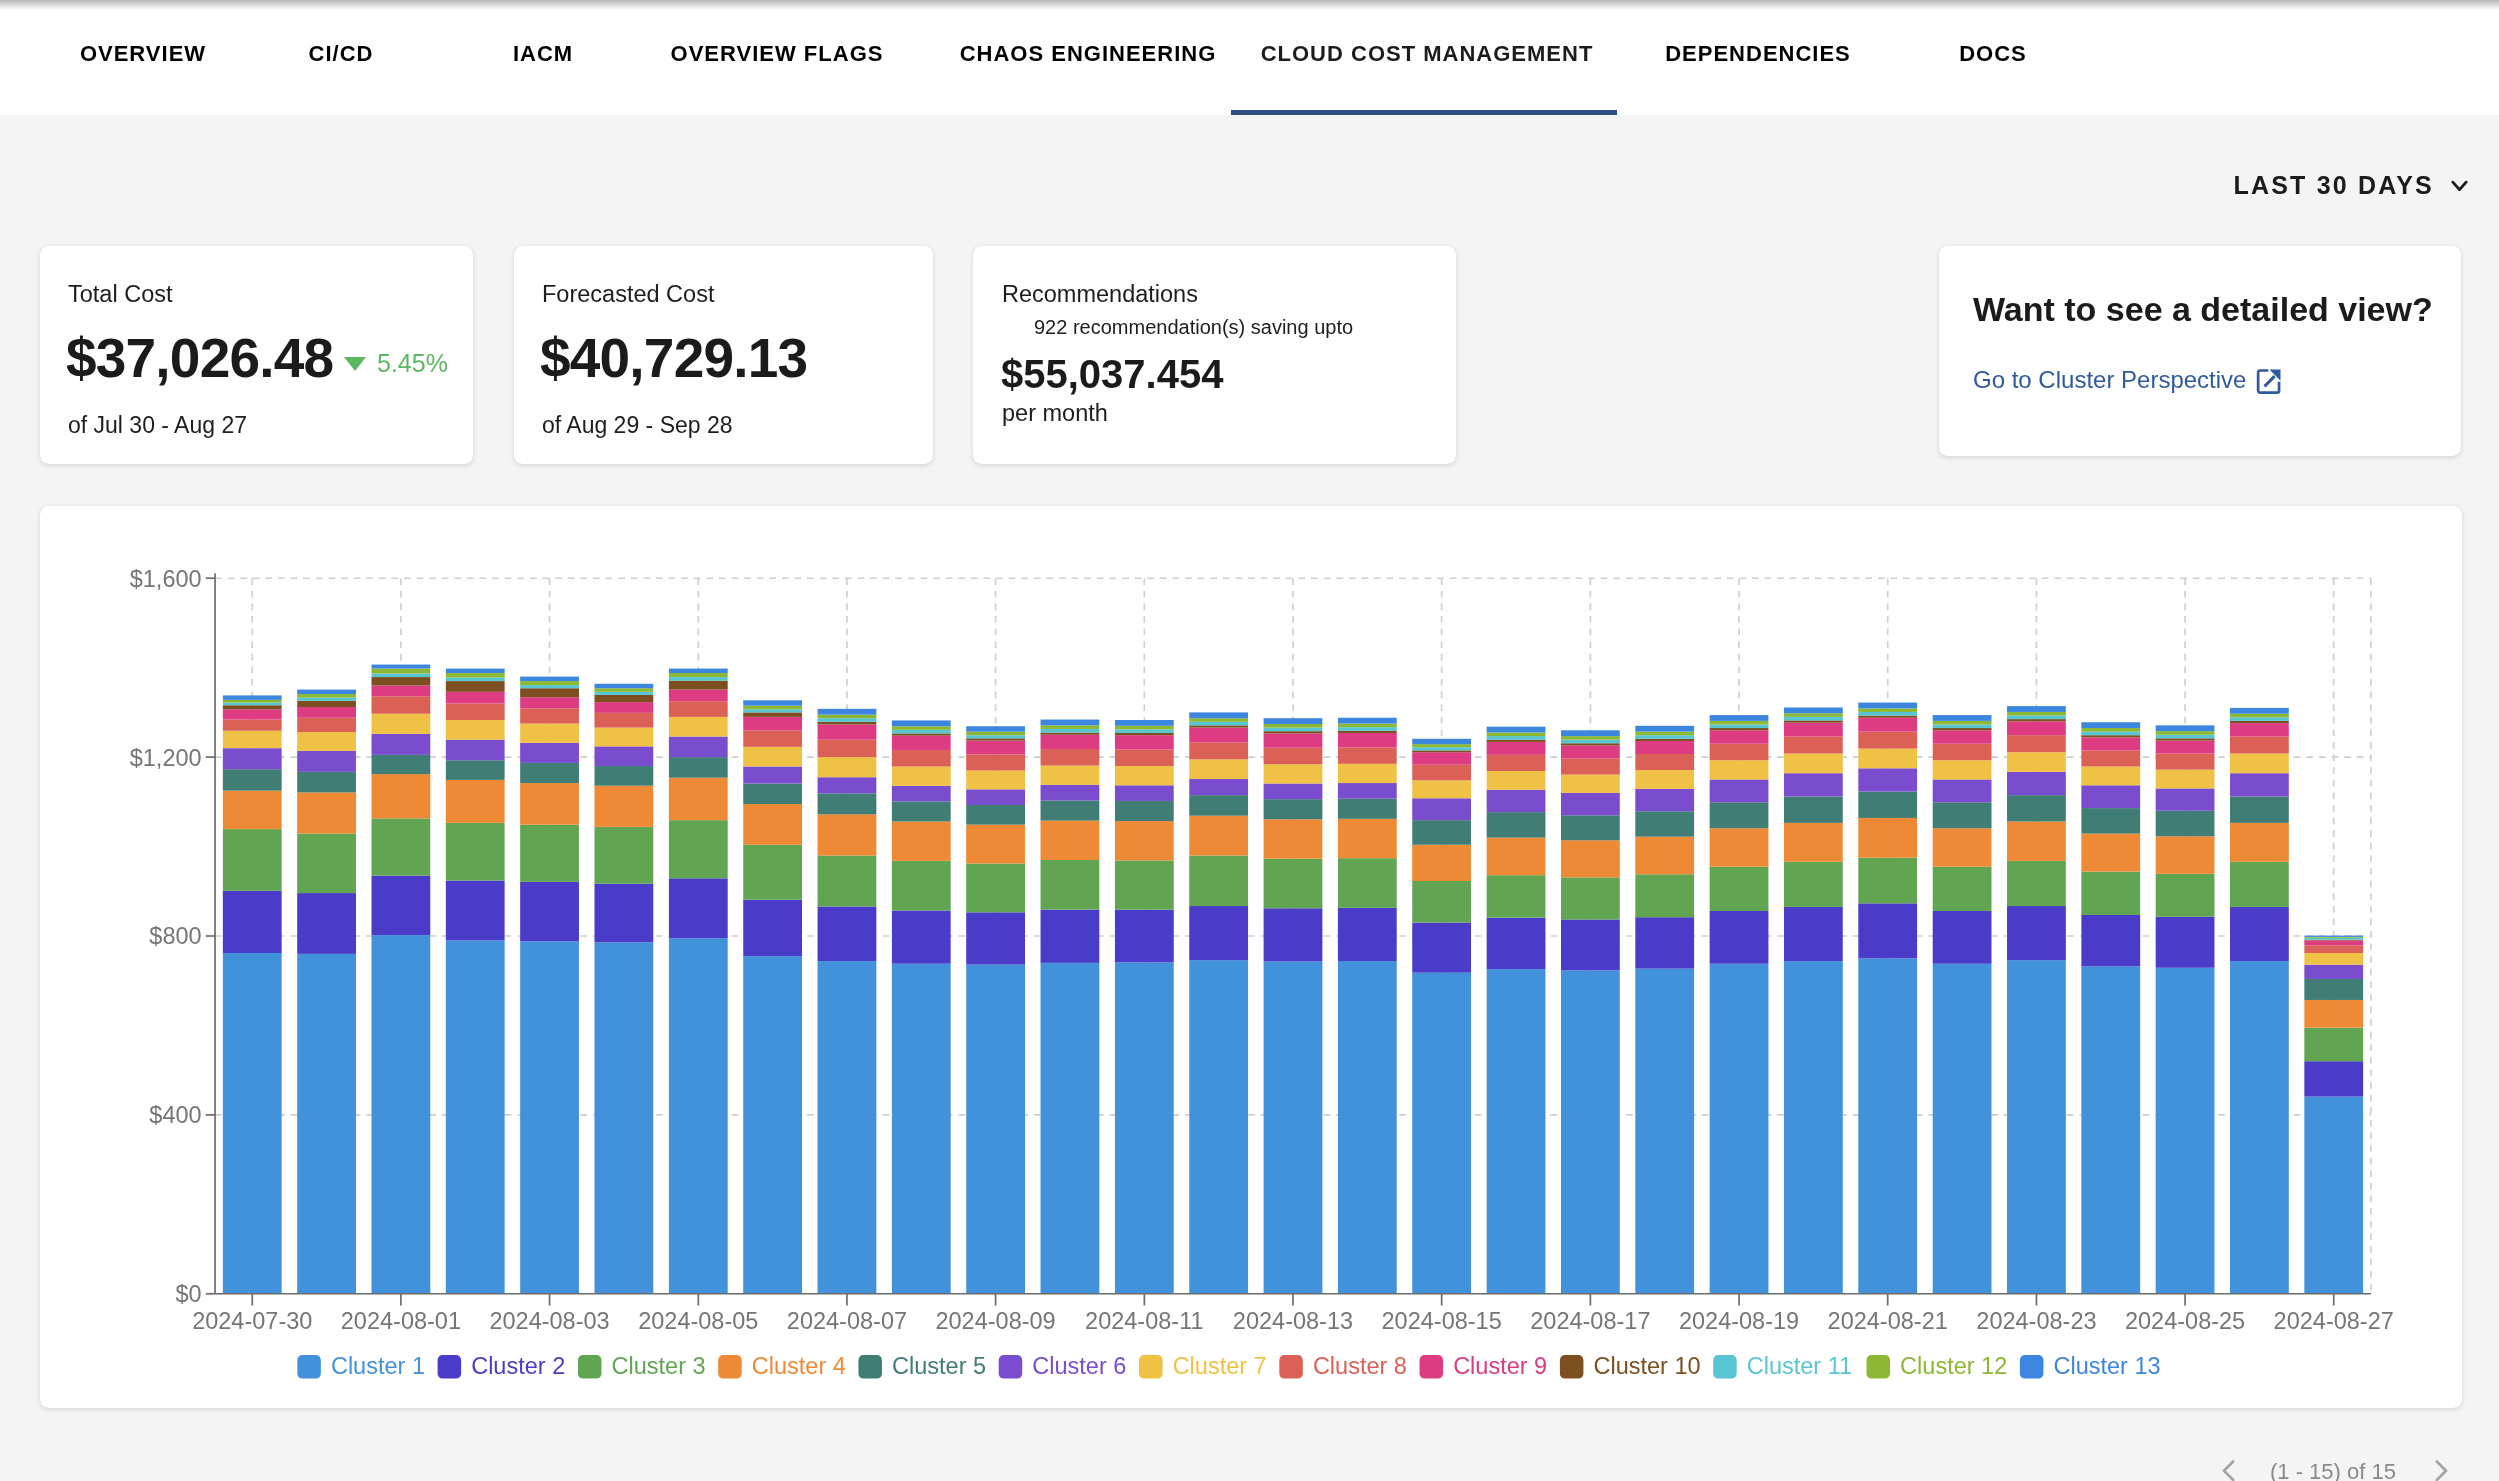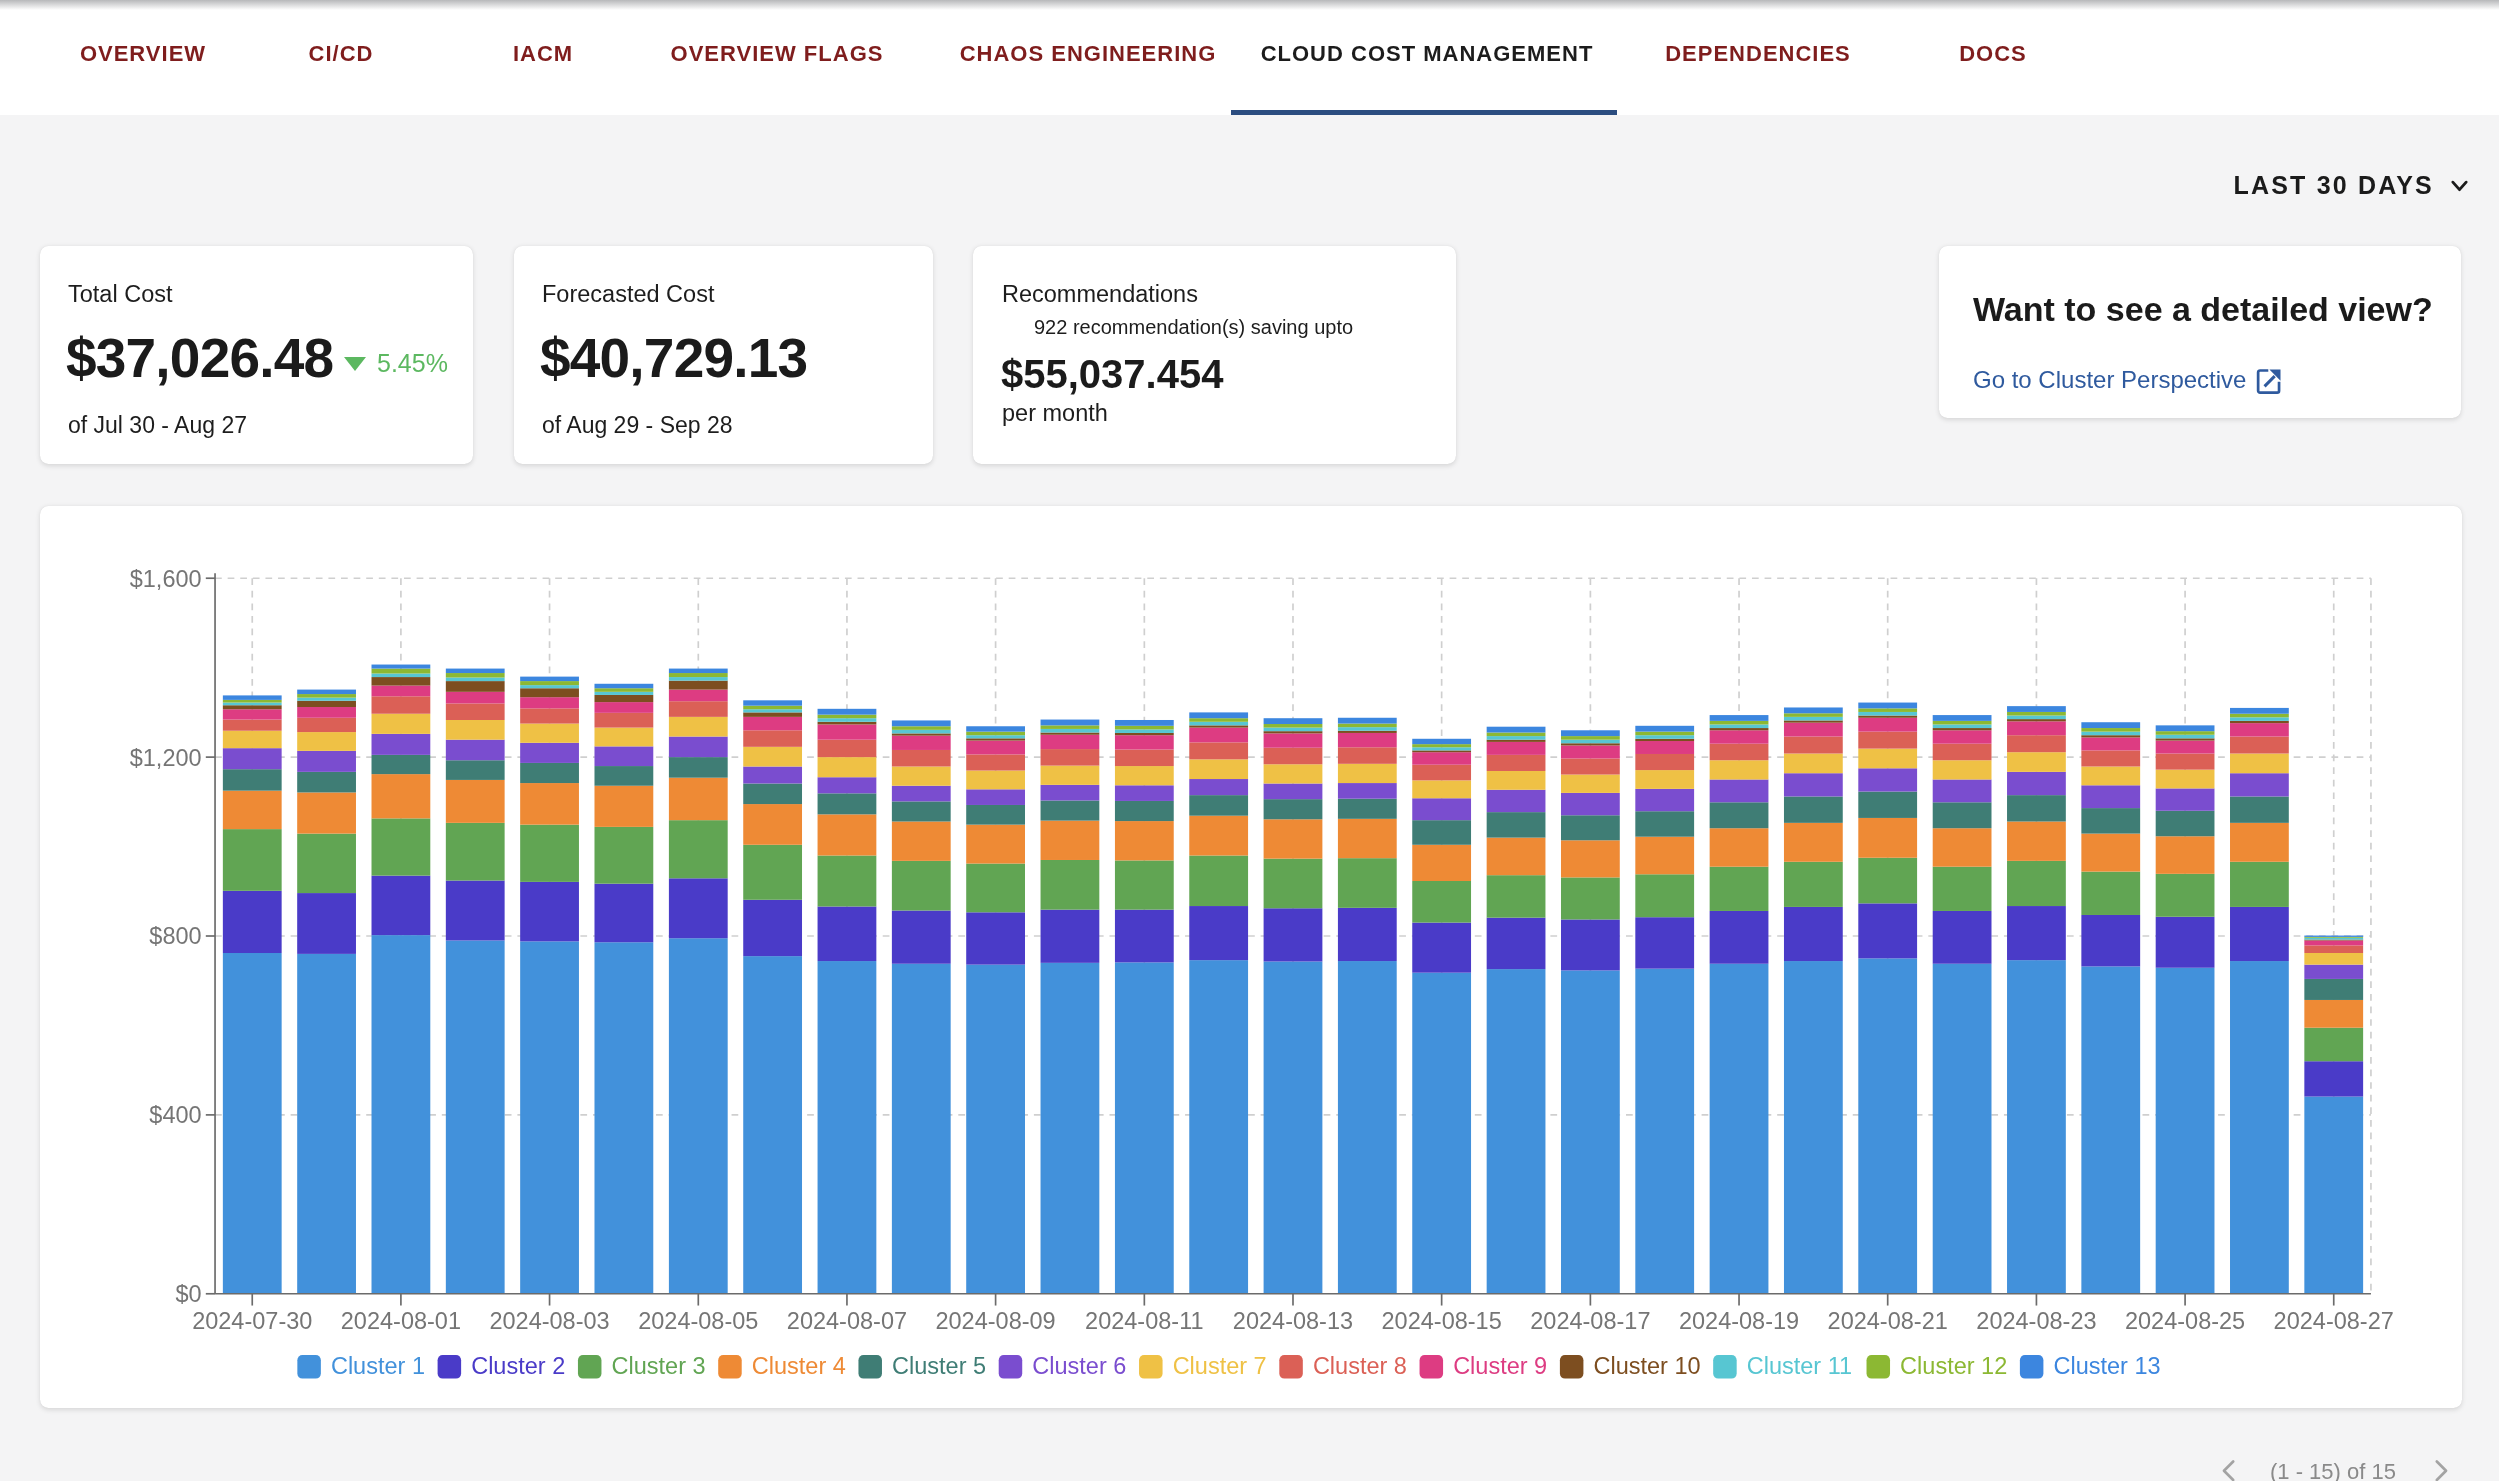--- a/index.html
+++ b/index.html
@@ -1,31 +1,31 @@
 <!DOCTYPE html>
 <html style="font-size:13.4px"><head>
 <meta charset="utf-8">
 <style>
 * { margin:0; padding:0; box-sizing:border-box; }
 html,body { width:2500px; height:1482px; background:#f4f4f5; font-family:"Liberation Sans", sans-serif; position:relative; overflow:hidden; }
 .nav { position:absolute; top:0; left:0; width:100%; height:115px; background:#fff; }
 .nav .grad { position:absolute; top:0; left:0; width:100%; height:10px;
   background:linear-gradient(#b7b8ba, rgba(255,255,255,0)); }
 .tab { position:absolute; top:41px; transform:translateX(-50%); white-space:nowrap;
-  font-size:22px; font-weight:bold; letter-spacing:1px; color:#7f1d1d; }
+  font-size:22px; font-weight:bold; letter-spacing:1px; color:#000000; }
 .tab.active { color:#1c1c1c; }
 .underline { position:absolute; top:110px; left:1231px; width:386px; height:5px; background:#2b4d80; }
 .range { position:absolute; top:171px; right:28px; display:flex; align-items:center; gap:13px; }
 .range .txt { font-size:25px; font-weight:bold; letter-spacing:2.2px; color:#1b1b1b; }
 .card { position:absolute; top:246px; background:#fff; border-radius:8.4px;
   box-shadow:0 1.7px 5px rgba(0,0,0,0.12), 0 0 0.8px rgba(0,0,0,0.10); }
 .c1 { left:40px;  width:433px; height:218px; }
 .c2 { left:514px; width:419px; height:218px; }
 .c3 { left:973px; width:483px; height:218px; }
-.c4 { left:1939px; width:522px; height:172px; }
+.c4 { left:1939px; width:522px; height:210px; }
 .lab  { position:absolute; left:68px; top:281px; font-size:23.5px; color:#1d1d1d; }
 .big  { position:absolute; left:66px; top:329px; font-size:55px; font-weight:bold; letter-spacing:-0.8px; color:#1b1b1b; line-height:59px; }
 .date { position:absolute; left:68px; top:412px; font-size:23px; color:#1d1d1d; }
 .pct-wrap { position:absolute; left:344px; top:349px; display:flex; align-items:center; gap:11px; }
 .tri { width:0; height:0; border-left:11.8px solid transparent; border-right:11.8px solid transparent; border-top:14.3px solid #5cb860; }
 .pct { font-size:25px; color:#5cb860; }
 .sub  { position:absolute; left:1002px; top:316px; font-size:20px; color:#1d1d1d; }
 .big2 { position:absolute; left:1001px; top:353px; font-size:40px; font-weight:bold; color:#1b1b1b; line-height:42px; }
 .per  { position:absolute; left:1002px; top:400px; font-size:23.5px; color:#1d1d1d; }
 .head4 { position:absolute; left:34px; top:288px; font-size:34px; font-weight:bold; color:#1b1b1b; }

